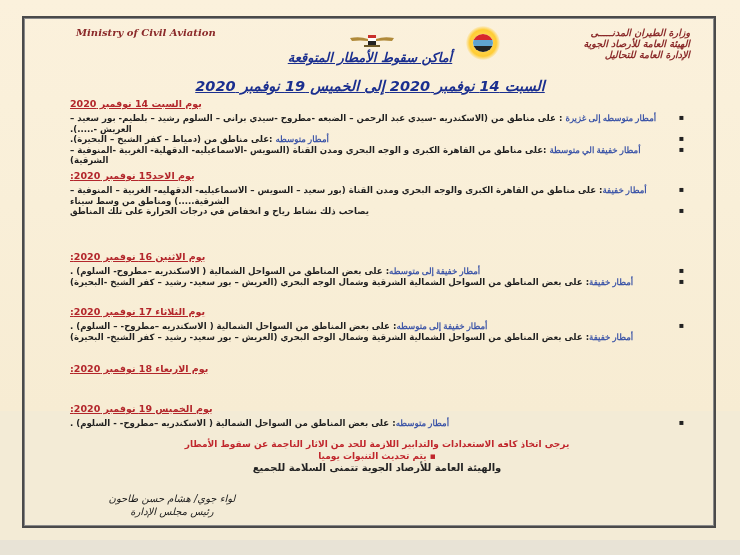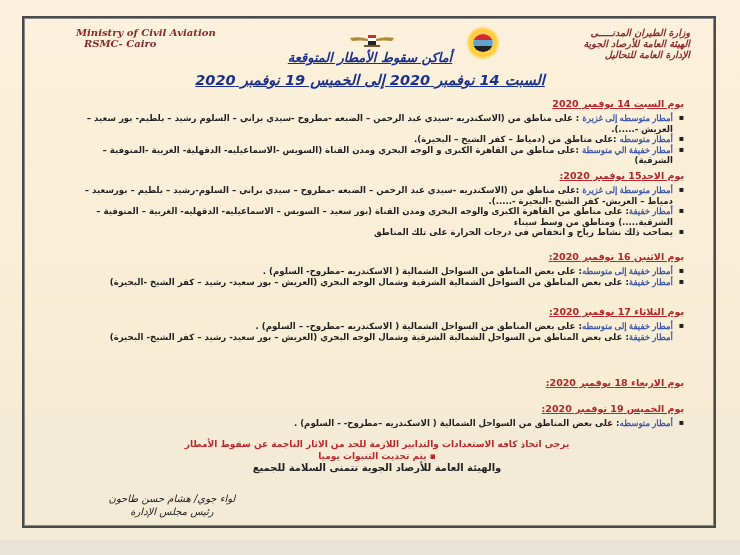--- a/index.html
+++ b/index.html
@@ -45,22 +45,22 @@
     overflow: hidden; background: #fff;
   }
   .logo-ema .disc .r { height: 6px; background: #d8262b; }
   .logo-ema .disc .w { height: 6px; background: #5fa3cf; }
   .logo-ema .disc .b { height: 6px; background: #222; }
   .title {
     position: absolute; left: 0; width: 740px; text-align: center; direction: rtl;
     color: #1b2f8f; font-style: italic; text-decoration: underline; font-weight: bold;
   }
   .title.t1 { top: 50px; font-size: 13px; font-weight: bold; }
-  .title.t2 { top: 72px; font-size: 14.5px; }
-  .section { position: absolute; right: 56px; left: 70px; direction: rtl; text-align: right; }
+  .title.t2 { top: 78px; font-size: 14.5px; }
+  .section { position: absolute; right: 56px; left: 70px; direction: rtl; text-align: left; }
   .day {
     color: #b3262b; font-weight: bold; font-size: 9.5px; text-decoration: underline;
     line-height: 13px; margin-bottom: 3px;
   }
   .items { list-style: none; margin: 0; padding: 0; }
   .items li {
     font-size: 8.6px; line-height: 10.5px; color: #1f1f1f; font-weight: bold;
     position: relative; padding-right: 11px;
   }
   .items li::before {
@@ -77,21 +77,20 @@
   }
 </style>
 </head>
 <body>
 
 <div class="page">
   <div class="frame"></div>
 
   <div class="hdr-en">
     <div>Ministry of Civil Aviation</div>
-    <div class="l3">RSMC- Cairo</div>
   </div>
 
   <svg class="logo-wings" viewBox="0 0 44 16">
     <path d="M0 6 Q10 4 18 7 L18 9 Q10 8 2 9 Z" fill="#b08a3a"></path>
     <path d="M44 6 Q34 4 26 7 L26 9 Q34 8 42 9 Z" fill="#b08a3a"></path>
     <rect x="18" y="3" width="8" height="10" fill="#c9302c"></rect>
     <rect x="18" y="6" width="8" height="3" fill="#fff"></rect>
     <rect x="18" y="9" width="8" height="4" fill="#222"></rect>
     <rect x="14" y="13" width="16" height="2" fill="#6e5a2a"></rect>
   </svg>
@@ -118,21 +117,20 @@
     <ul class="items">
       <li><span class="lbl">أمطار متوسطه إلى غزيرة</span><span> : على مناطق من (الاسكندريه -سيدي عبد الرحمن – الضبعه -مطروح -سيدي براني – السلوم رشيد – بلطيم- بور سعيد – العريش -.....).</span></li>
       <li><span class="lbl">أمطار متوسطه</span><span> :على مناطق من (دمياط – كفر الشيخ – البحيرة).</span></li>
       <li><span class="lbl">أمطار خفيفة الي متوسطة</span><span> :على مناطق من القاهرة الكبرى و الوجه البحري ومدن القناة (السويس -الاسماعيليه- الدقهلية- الغربية -المنوفية – الشرقية)</span></li>
     </ul>
   </div>
 
   <div class="section" style="top:169px">
     <div class="day">يوم الاحد15 نوفمبر 2020:</div>
     <ul class="items">
-      <li><span class="lbl">أمطار متوسطة إلى غزيرة</span><span> :على مناطق من (الاسكندريه -سيدي عبد الرحمن – الضبعه -مطروح – سيدي براني – السلوم-رشيد – بلطيم – بورسعيد – دمياط – العريش- كفر الشيخ -البحيرة -.....).</span></li>
       <li><span class="lbl">أمطار خفيفة</span><span>: على مناطق من القاهرة الكبرى والوجه البحري ومدن القناة (بور سعيد – السويس – الاسماعيليه- الدقهليه- الغربية – المنوفية – الشرقية.....) ومناطق من وسط سيناء</span></li>
       <li><span class="lbl"></span><span>يصاحب ذلك نشاط رياح و انخفاض في درجات الحرارة على تلك المناطق</span></li>
     </ul>
   </div>
 
   <div class="section" style="top:250px">
     <div class="day">يوم الاثنين 16 نوفمبر 2020:</div>
     <ul class="items">
       <li><span class="lbl">أمطار خفيفة إلى متوسطه</span><span>: على بعض المناطق من السواحل الشمالية ( الاسكندريه –مطروح- السلوم) .</span></li>
       <li><span class="lbl">أمطار خفيفة</span><span>: على بعض المناطق من السواحل الشمالية الشرقية وشمال الوجه البحري (العريش – بور سعيد- رشيد – كفر الشيخ -البحيرة)</span></li>
@@ -140,21 +138,21 @@
   </div>
 
   <div class="section" style="top:305px">
     <div class="day">يوم الثلاثاء 17 نوفمبر 2020:</div>
     <ul class="items">
       <li><span class="lbl">أمطار خفيفة إلى متوسطه</span><span>: على بعض المناطق من السواحل الشمالية ( الاسكندريه –مطروح- – السلوم) .</span></li>
       <li class="nobullet"><span class="lbl">أمطار خفيفة</span><span>: على بعض المناطق من السواحل الشمالية الشرقية وشمال الوجه البحري (العريش – بور سعيد- رشيد – كفر الشيخ- البحيرة)</span></li>
     </ul>
   </div>
 
-  <div class="section" style="top:376px">
+  <div class="section" style="top:362px">
     <div class="day">يوم الاربعاء 18 نوفمبر 2020:</div>
   </div>
 
   <div class="section" style="top:402px">
     <div class="day">يوم الخميس 19 نوفمبر 2020:</div>
     <ul class="items">
       <li><span class="lbl">أمطار متوسطه</span><span>: على بعض المناطق من السواحل الشمالية ( الاسكندريه –مطروح- - السلوم) .</span></li>
     </ul>
   </div>
 

